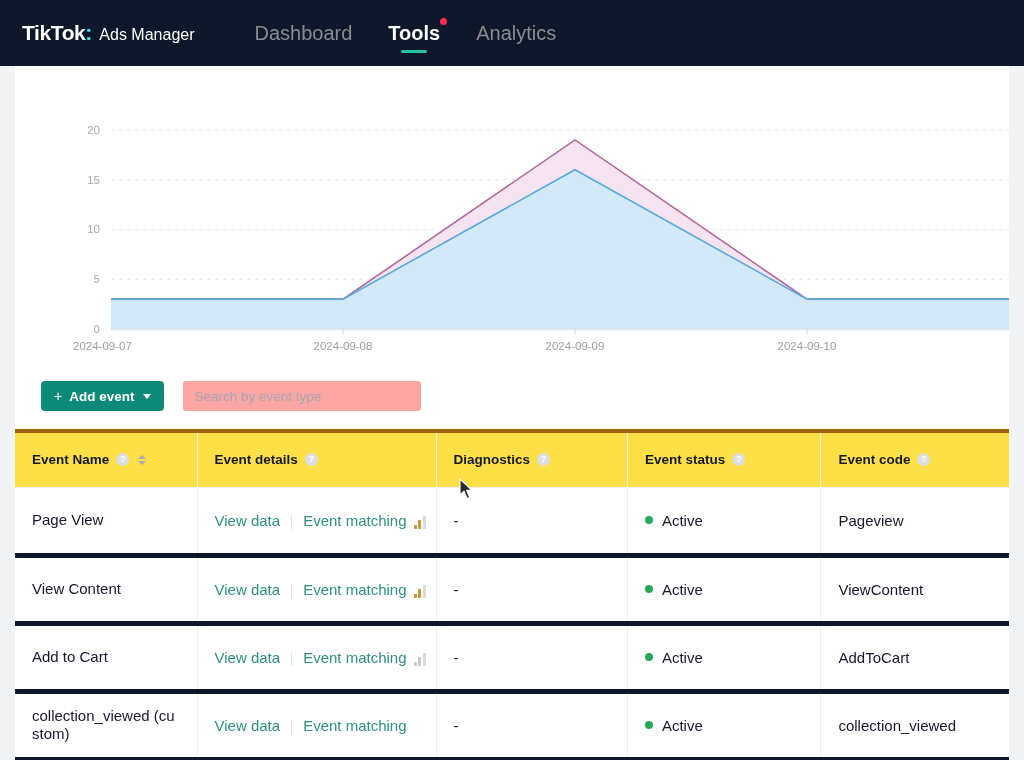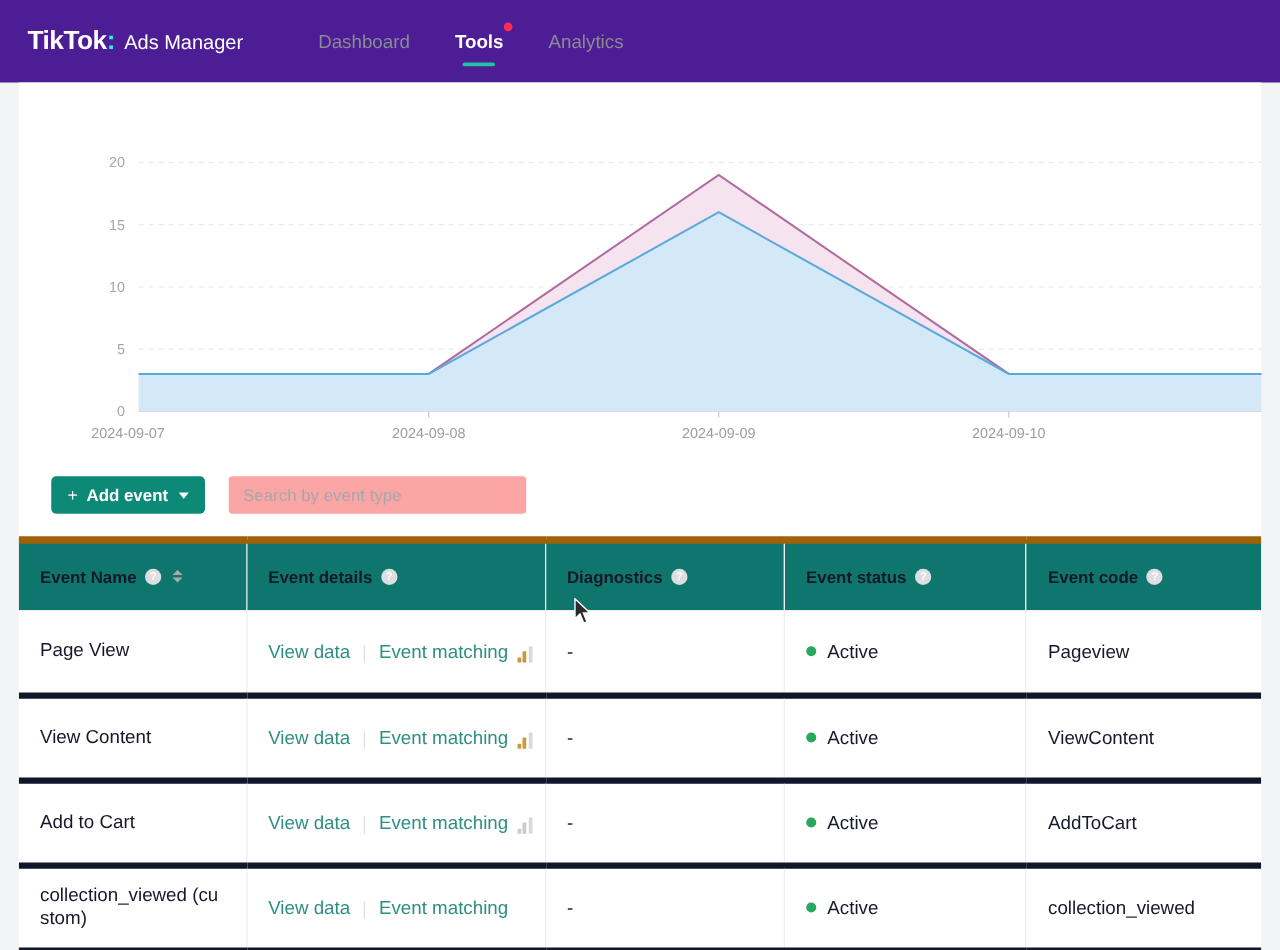--- a/index.html
+++ b/index.html
@@ -7,21 +7,21 @@
     width: 1024px; height: 760px;
     overflow: hidden;
     background: #f2f3f5;
     font-family: "Liberation Sans", sans-serif;
     -webkit-font-smoothing: antialiased;
   }
 
   
   .topnav {
     height: 66px;
-    background: #4c1d95;
+    background: #0f172a;
     display: flex;
     align-items: center;
     padding-left: 22px;
     position: relative;
   }
   .brand {
     display: flex;
     align-items: baseline;
     margin-right: 42px;
   }
@@ -35,21 +35,21 @@
   .brand-sub {
     color: #ffffff;
     font-size: 16px;
     margin-left: 7px;
     font-weight: 400;
   }
   .navitems { display: flex; align-items: center; height: 66px; }
   .navitem {
     position: relative;
     color: #8a8b91;
-    font-size: 15px;
+    font-size: 20px;
     padding: 0 18px;
     height: 66px;
     display: flex;
     align-items: center;
     cursor: pointer;
     white-space: nowrap;
   }
   .navitem.active { color: #ffffff; font-weight: bold; }
   .navitem.active .underline {
     position: absolute;
@@ -133,27 +133,27 @@
     padding: 0 11px;
     font-size: 13.5px;
     color: #16182b;
     font-family: "Liberation Sans", sans-serif;
   }
   .search-input::placeholder { color: #a5a7ae; }
 
   
   .table { width: 100%; margin-top: 17px; border-collapse: collapse; }
   .table th {
-    background: #0f766e;
+    background: #fde047;
     height: 56px;
     text-align: left;
     font-size: 13.5px;
     font-weight: bold;
     color: #16182b;
-    border-top: 6px solid #a16207;
+    border-top: 4px solid #a16207;
     border-bottom: 1px solid #eceef0;
     border-right: 1px solid #eceef0;
     padding-left: 17px;
     vertical-align: middle;
     white-space: nowrap;
   }
   .th-inner { display: flex; align-items: center; gap: 7px; }
   .info-icon {
     width: 13px; height: 13px;
     border-radius: 50%;

